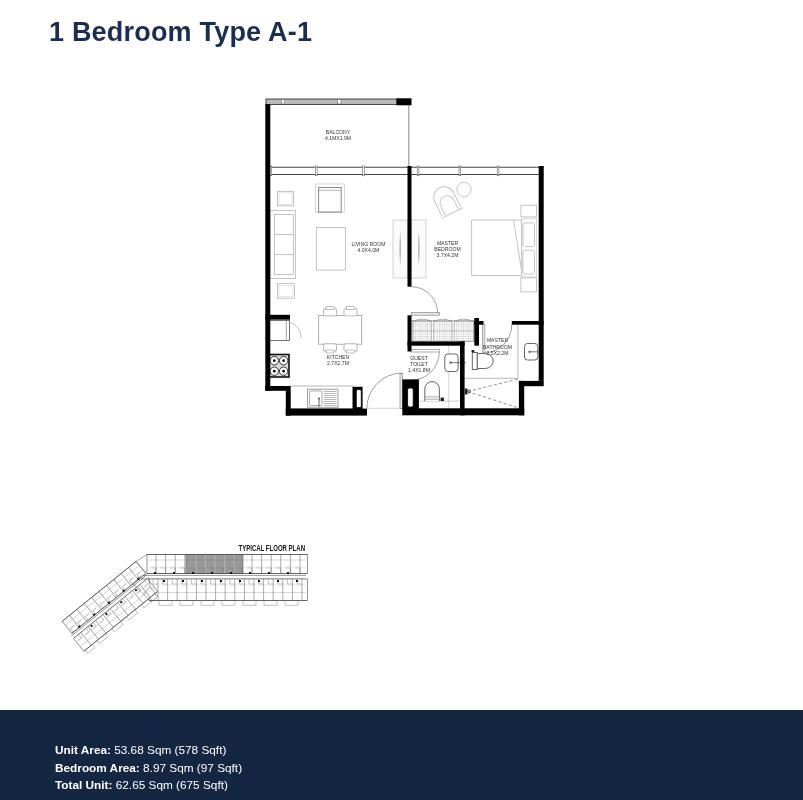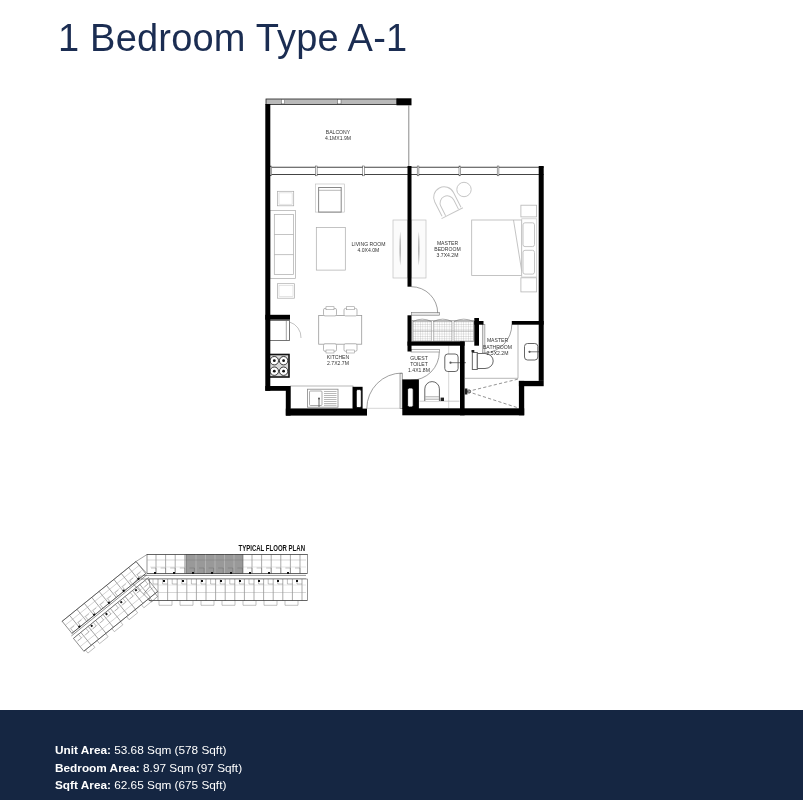--- a/index.html
+++ b/index.html
@@ -1,17 +1,17 @@
 <!DOCTYPE html>
 <html><head>
 <meta charset="utf-8">
 <style>
   html,body{margin:0;padding:0;width:803px;height:800px;background:#ffffff;overflow:hidden;}
   body{font-family:"Liberation Sans", sans-serif;position:relative;}
-  .title{position:absolute;left:49px;top:17px;font-size:38px;font-weight:400;color:#1b2d52;letter-spacing:0.2px;margin-left:9px;}
+  .title{position:absolute;left:49px;top:17px;font-size:27px;font-weight:700;color:#1b2d52;letter-spacing:0.2px;}
   .bar{position:absolute;left:0;top:710px;width:803px;height:106px;background:#152642;}
   .bar .ln{position:absolute;left:55px;color:#ffffff;font-size:11.8px;line-height:1;white-space:nowrap;}
   .bar .ln b{font-weight:700;}
 </style>
 </head>
 <body>
 
 <div class="title">1 Bedroom Type A-1</div>
 
 <svg width="803" height="800" viewBox="0 0 803 800" style="position:absolute;left:0;top:0">
@@ -361,14 +361,14 @@
 <path d="M141 575.4 L133 583.8 L143.5 594 L150 586.5 L149 579"></path>
 <path d="M143.5 594 L151.5 602 L157.5 596.5 L150 586.5"></path>
 <path d="M136 561.5 L147 573.5" stroke-width="0.45"></path>
 </g>
 </g>
 </svg>
 
 <div class="bar">
 <div class="ln" style="top:35px"><b>Unit Area:</b> 53.68 Sqm (578 Sqft)</div>
 <div class="ln" style="top:52.6px"><b>Bedroom Area:</b> 8.97 Sqm (97 Sqft)</div>
-<div class="ln" style="top:70.2px"><b>Sqft Area:</b> 62.65 Sqm (675 Sqft)</div>
+<div class="ln" style="top:70.2px"><b>Total Unit:</b> 62.65 Sqm (675 Sqft)</div>
 </div>
 
 </body></html>

